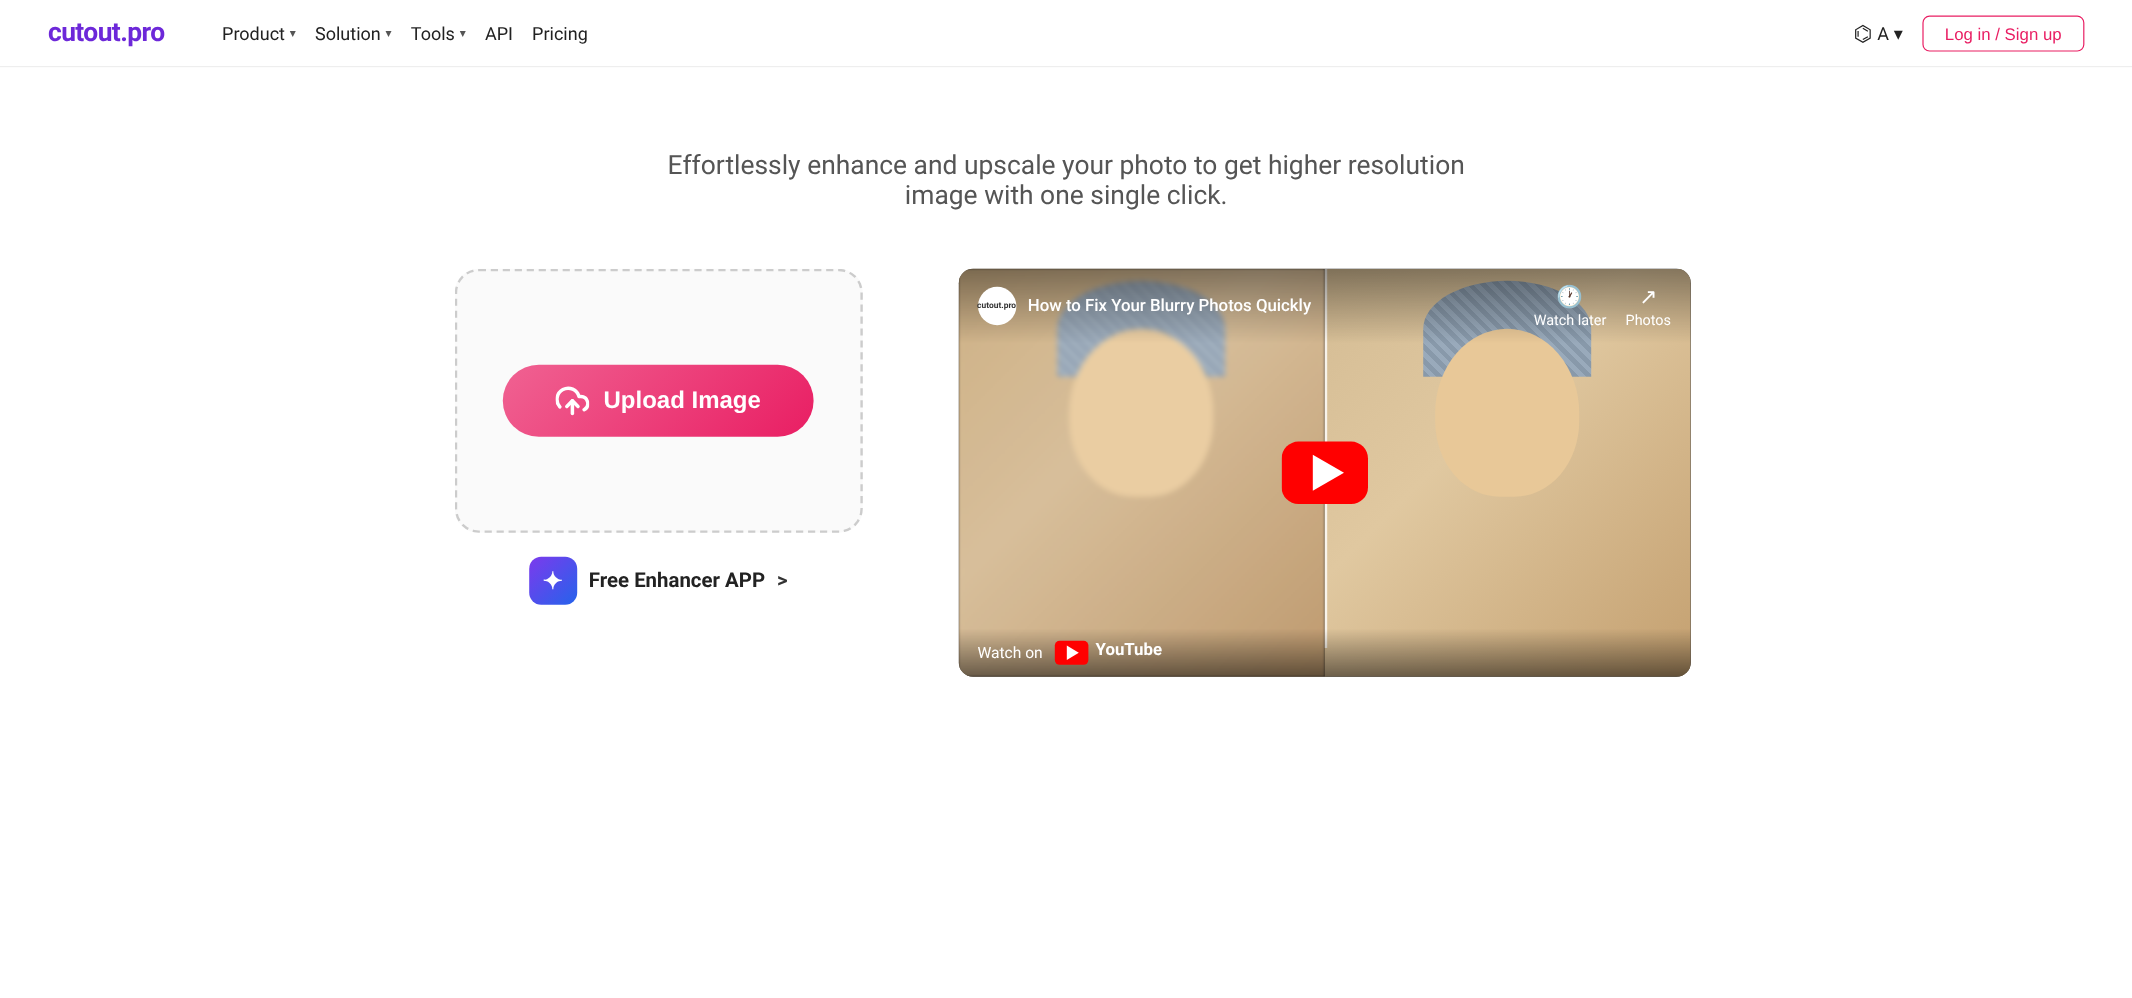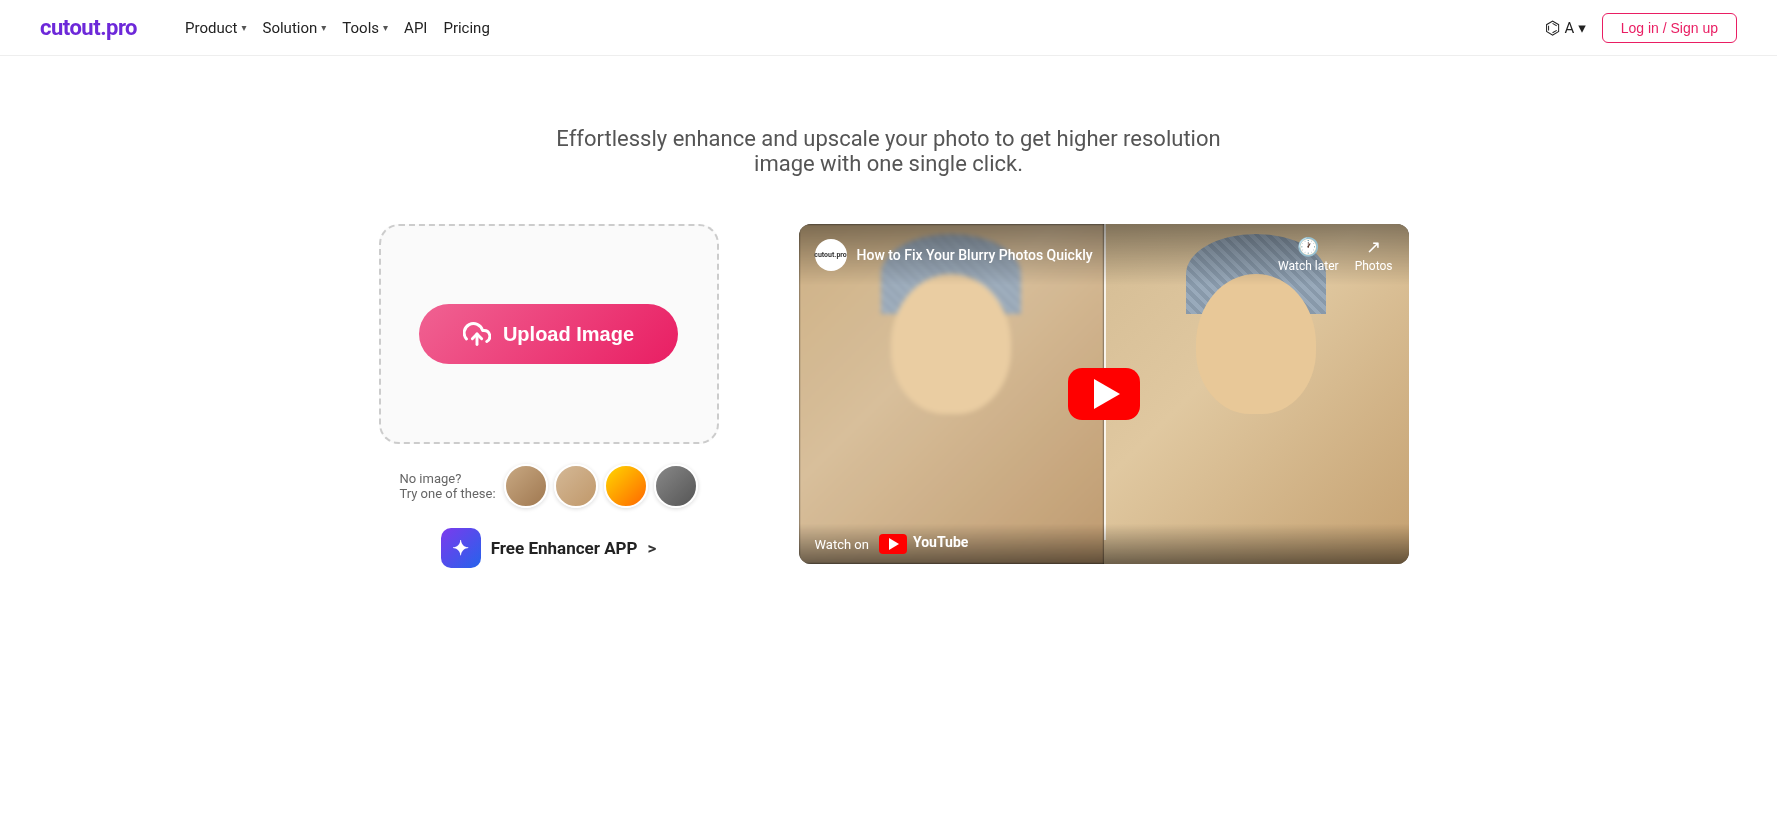--- a/index.html
+++ b/index.html
@@ -280,32 +280,20 @@
           <svg width="28" height="28" viewBox="0 0 24 24" fill="none" stroke="white" stroke-width="2.5" stroke-linecap="round" stroke-linejoin="round">
             <polyline points="16 16 12 12 8 16"></polyline>
             <line x1="12" y1="12" x2="12" y2="21"></line>
             <path d="M20.39 18.39A5 5 0 0 0 18 9h-1.26A8 8 0 1 0 3 16.3"></path>
           </svg>
         </span>
         <span>Upload Image</span>
       </button>
     </div>
 
-    <div class="sample-row">
-      <div class="sample-label">
-        <div>No image?</div>
-        <div>Try one of these:</div>
-      </div>
-      <div class="sample-thumbs">
-        <div class="sample-thumb thumb-1"></div>
-        <div class="sample-thumb thumb-2"></div>
-        <div class="sample-thumb thumb-3"></div>
-        <div class="sample-thumb thumb-4"></div>
-      </div>
-    </div>
 
     <a class="app-link">
       <div class="app-icon">
         <span style="font-size:20px;">✦</span>
       </div>
       <span style="font-weight:700;">Free Enhancer APP</span>
       <span class="app-arrow">&gt;</span>
     </a>
   </div>
 

